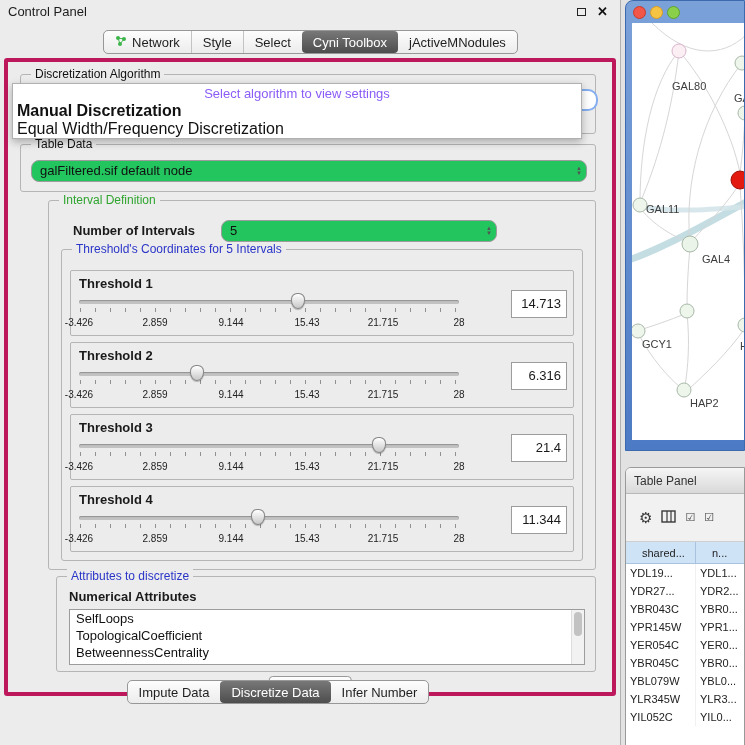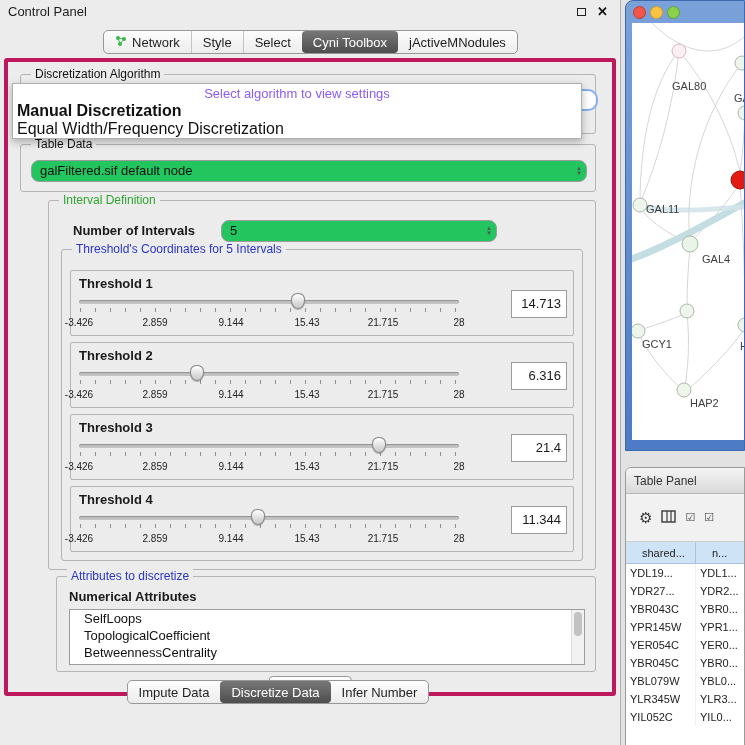--- a/index.html
+++ b/index.html
@@ -68,21 +68,21 @@
          box-shadow:0 1px 1px rgba(0,0,0,0.25);}
   .scale{position:absolute;left:8px;top:46px;width:380px;height:12px;}
   .scale span{position:absolute;transform:translateX(-50%);font-size:10px;color:#222;white-space:nowrap;text-align:center;}
   .thr-value{position:absolute;right:6px;top:19px;width:56px;height:28px;background:#fff;
              border:1px solid #9c9c9c;font-size:13px;line-height:26px;text-align:right;padding-right:5px;}
 
   .attr-group{left:48px;top:514px;width:540px;height:96px;}
   .attr-label{position:absolute;left:12px;top:12px;font-size:13px;}
   .listbox{position:absolute;left:12px;top:32px;width:516px;height:56px;background:#fff;
            border:1px solid #9c9c9c;overflow:hidden;}
-  .lb-item{font-size:13px;line-height:17px;padding-left:14px;color:#111;white-space:nowrap;}
+  .lb-item{font-size:13px;line-height:17px;padding-left:6px;color:#111;white-space:nowrap;}
   .lb-scrollbar{position:absolute;right:0;top:0;width:13px;height:100%;background:#f2f2f2;
                 border-left:1px solid #ddd;}
   .lb-thumb{position:absolute;left:2px;top:2px;width:8px;height:24px;background:#c2c2c2;border-radius:4px;}
 
   .apply-btn{position:absolute;left:50%;top:614px;transform:translateX(-50%);
              padding:2px 24px;font-size:13px;font-family:"Liberation Sans",sans-serif;
              background:linear-gradient(#fefefe,#e6e6e6);border:1px solid #999;border-radius:4px;color:#111;}
 
   
   .net-win{position:absolute;left:625px;top:0;width:120px;height:451px;

